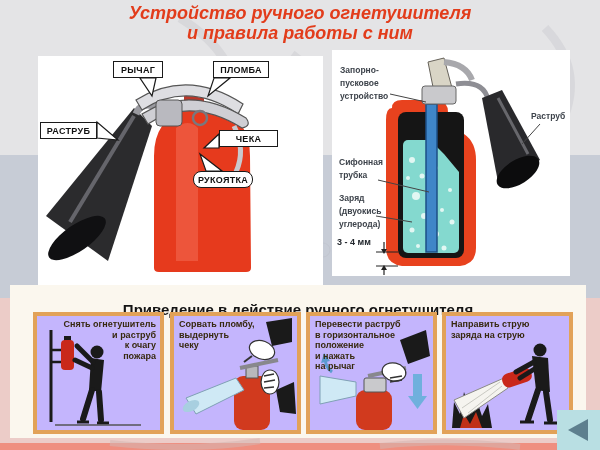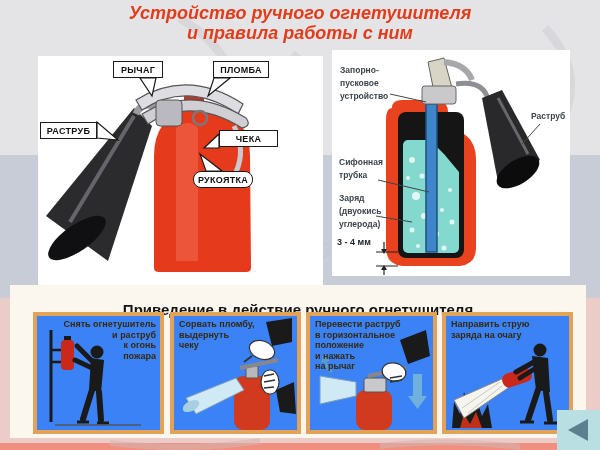--- a/index.html
+++ b/index.html
@@ -24,21 +24,21 @@
     font-size:9px;font-weight:bold;color:#111;letter-spacing:.3px;
     display:flex;align-items:center;justify-content:center;box-sizing:border-box;}
   .rlabel{position:absolute;font-size:8.5px;font-weight:bold;color:#3d434b;line-height:13px;}
   .rlabel div{white-space:nowrap;}
   .gap-label{font-size:9px;color:#23282e;}
 
   .panel-bottom{left:10px;top:285px;width:576px;height:153px;background:#fbf7ee;}
   .steps-title{position:absolute;left:0;top:3px;width:576px;text-align:center;
     font-size:15px;font-weight:bold;color:#141414;margin-top:13px;}
   .step-box{position:absolute;top:27px;width:131px;height:122px;box-sizing:border-box;
-    border:4px solid #e2a258;background:#3b82f6;}
+    border:4px solid #e2a258;background:#c4b5fd;}
   .step-box svg{position:absolute;left:0;top:0;}
   .step-text{position:absolute;top:3px;font-size:9px;font-weight:bold;color:#37290f;line-height:10.5px;}
   .ta-r{right:4px;text-align:right;}
   .ta-l{left:5px;text-align:left;}
 
   .nav-btn{position:absolute;left:557px;top:410px;width:43px;height:40px;background:#b9dfe3;
     display:flex;align-items:center;justify-content:center;cursor:pointer;}
 </style>
 </head>
 <body>
@@ -178,21 +178,21 @@
         <path d="M55,52 L38,44" stroke="#1a1a1a" stroke-width="5" stroke-linecap="round"></path>
         <path d="M55,74 L46,103" stroke="#1a1a1a" stroke-width="6" stroke-linecap="round"></path>
         <path d="M62,76 L64,104" stroke="#1a1a1a" stroke-width="6" stroke-linecap="round"></path>
         <line x1="40" y1="106" x2="52" y2="106" stroke="#1a1a1a" stroke-width="3"></line>
         <line x1="60" y1="107" x2="72" y2="107" stroke="#1a1a1a" stroke-width="3"></line>
         <line x1="18" y1="109" x2="104" y2="109" stroke="#555" stroke-width="1.5"></line>
       </svg>
       <div class="step-text ta-r">
         <div>Снять огнетушитель</div>
         <div>и раструб</div>
-        <div>к огонь</div>
+        <div>к очагу</div>
         <div>пожара</div>
       </div>
     </div>
 
     <div class="step-box" style="left:296px;">
       <svg width="123" height="114" viewBox="0 0 123 114">
         <rect x="46" y="74" width="36" height="40" rx="9" fill="#d13a1e"></rect>
         <rect x="54" y="62" width="22" height="14" rx="2" fill="#c9c9cc" stroke="#555" stroke-width="1"></rect>
         <polygon points="46,66 46,80 10,88 10,60" fill="#cfe9f5" stroke="#7fa0b5" stroke-width="1"></polygon>
         <path d="M22,56 Q14,50 16,42" stroke="#5b9bd0" stroke-width="3" fill="none"></path>
@@ -247,21 +247,21 @@
         <path d="M86,40 L102,42 L104,76 L90,74 Z" fill="#1a1a1a"></path>
         <path d="M88,46 L70,56" stroke="#1a1a1a" stroke-width="5" stroke-linecap="round"></path>
         <path d="M90,52 L74,62" stroke="#1a1a1a" stroke-width="5" stroke-linecap="round"></path>
         <path d="M92,74 L82,104" stroke="#1a1a1a" stroke-width="6" stroke-linecap="round"></path>
         <path d="M100,76 L104,104" stroke="#1a1a1a" stroke-width="6" stroke-linecap="round"></path>
         <line x1="74" y1="106" x2="88" y2="106" stroke="#1a1a1a" stroke-width="3"></line>
         <line x1="98" y1="107" x2="112" y2="107" stroke="#1a1a1a" stroke-width="3"></line>
       </svg>
       <div class="step-text ta-l">
         <div>Направить струю</div>
-        <div>заряда на очагу</div>
+        <div>заряда на струю</div>
       </div>
     </div>
   </div>
 
   <div class="nav-btn">
     <svg width="26" height="26" viewBox="0 0 26 26">
       <polygon points="22,2 22,24 2,13" fill="#5d7f8e"></polygon>
     </svg>
   </div>
 

